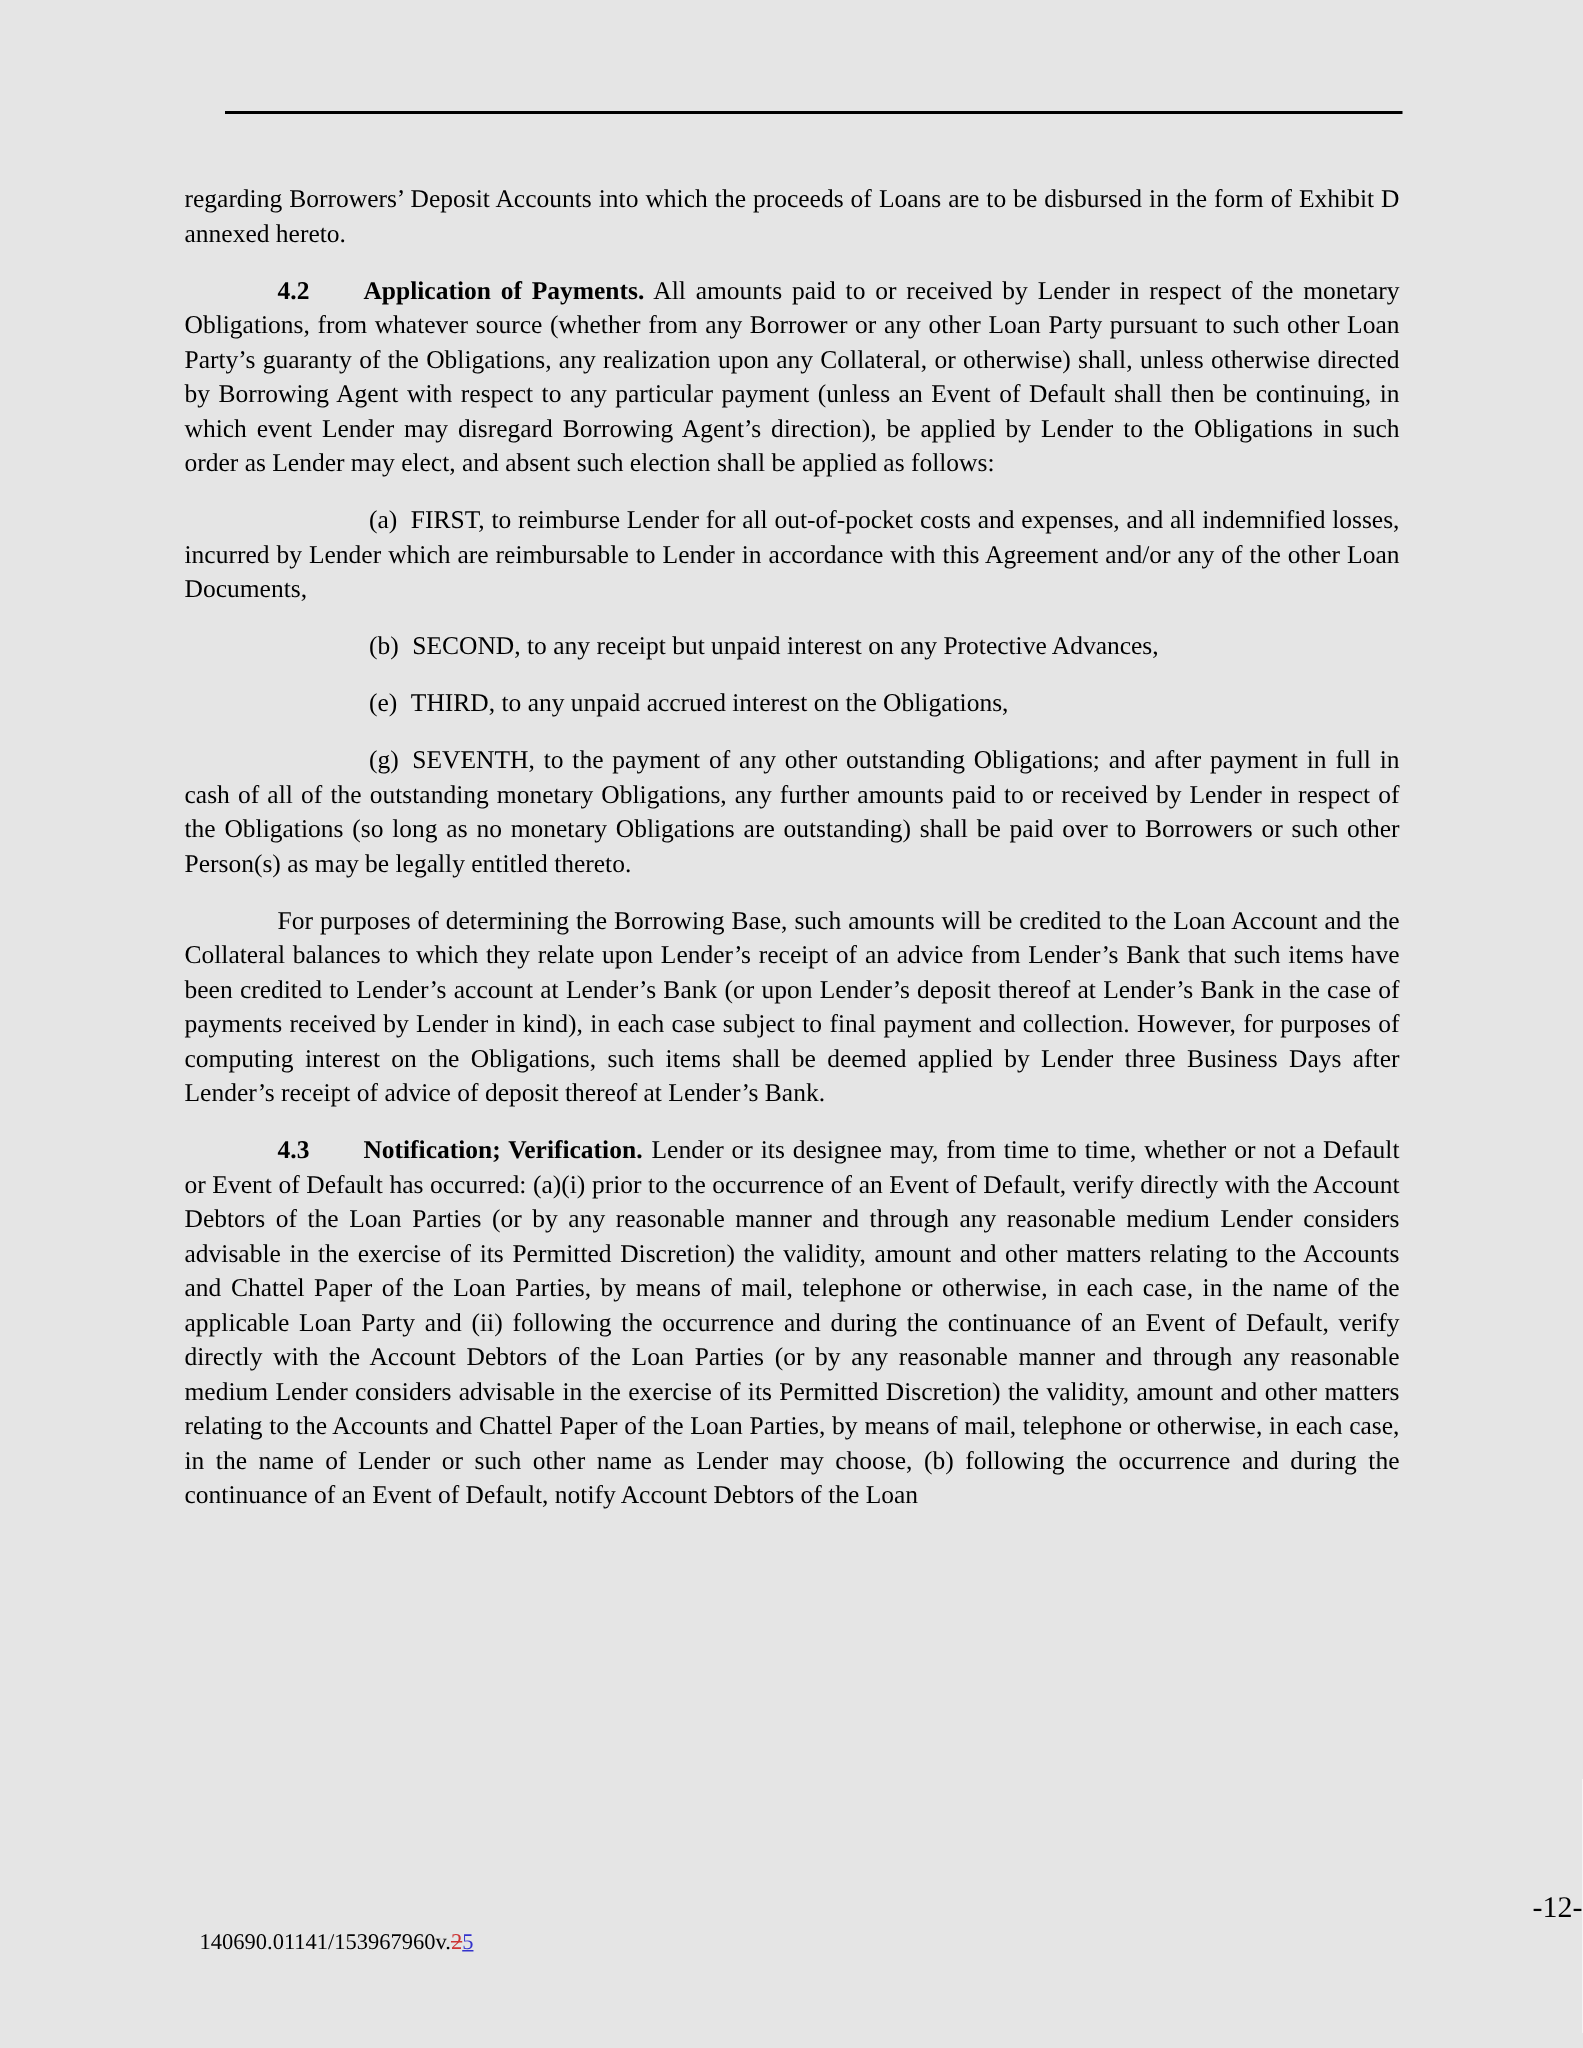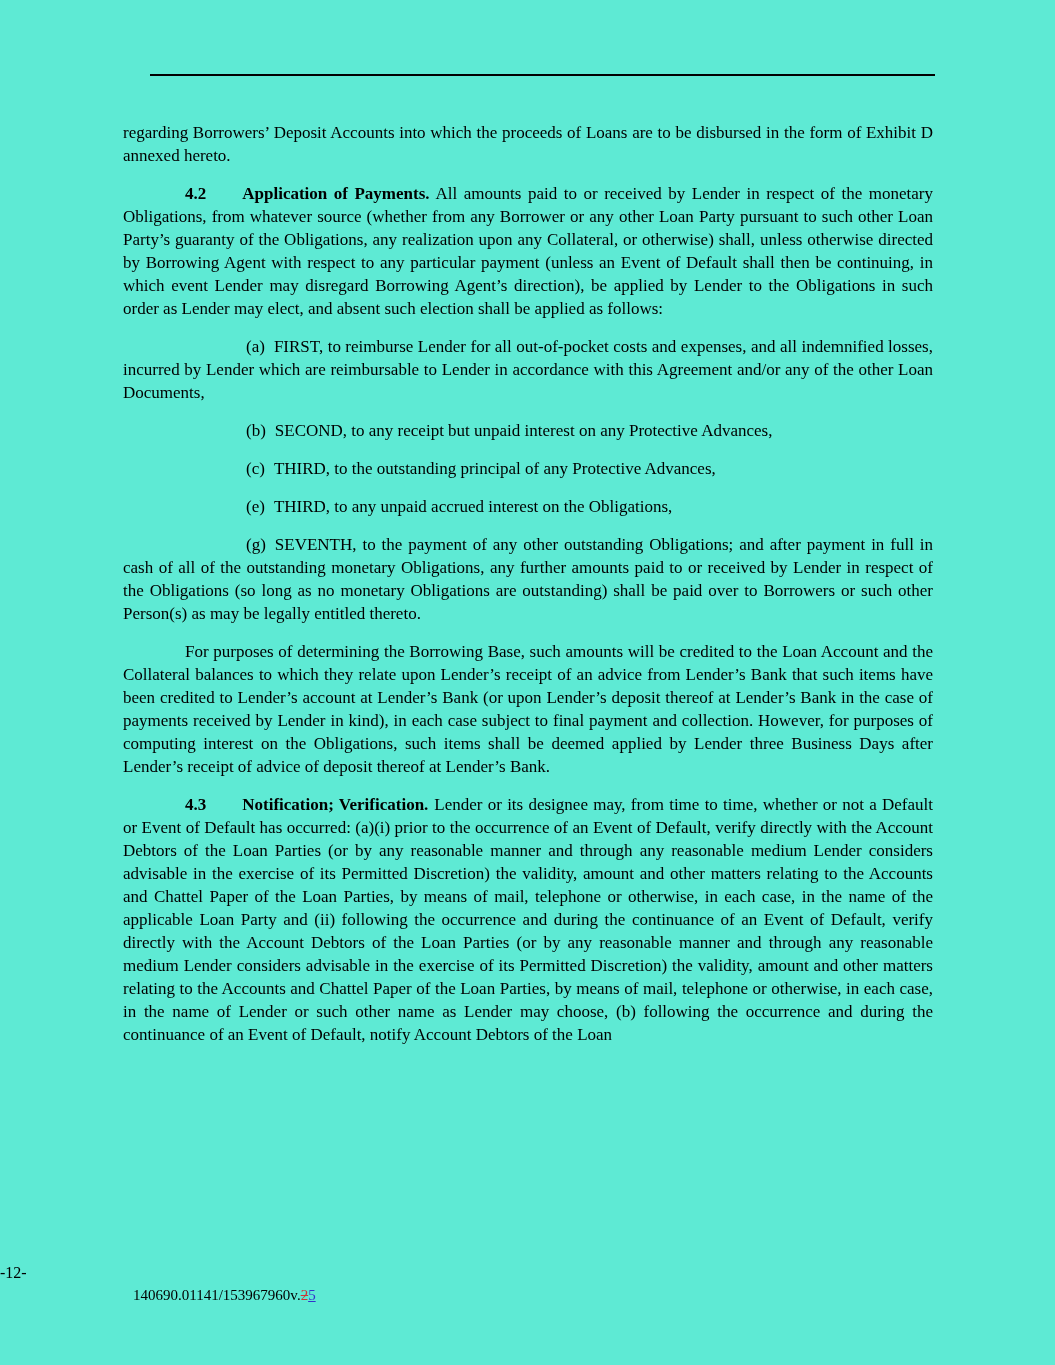--- a/index.html
+++ b/index.html
@@ -4,21 +4,21 @@
 <style>
   html, body {
     margin: 0;
     padding: 0;
     background: #ffffff;
   }
   .page {
     position: relative;
     width: 1055px;
     height: 1365px;
-    background: #5eead4;
+    background: #e5e5e5;
     color: #000000;
     font-family: "Liberation Serif", serif;
     overflow: hidden;
   }
   .header-rule {
     position: absolute;
     left: 150px;
     top: 74px;
     width: 785px;
     height: 2px;
@@ -41,22 +41,22 @@
   .sec-num { font-weight: bold; }
   .tab-gap { display: inline-block; width: 36px; }
   .sec-heading { font-weight: bold; }
   .after-heading { padding-left: 6px; }
   .item-text { padding-left: 9px; }
   .footer-pagenum {
     position: absolute;
     top: 1262px;
     left: 0;
     width: 100%;
-    text-align: left;
-    font-size: 16px;
+    text-align: right;
+    font-size: 20px;
     line-height: 21px;
   }
   .footer-docid {
     position: absolute;
     top: 1286px;
     left: 133px;
     font-size: 15px;
     line-height: 19px;
   }
   .del-text {
@@ -78,21 +78,20 @@
   <div class="body-text">
 
     <p>regarding Borrowers’ Deposit Accounts into which the proceeds of Loans are to be disbursed in the form of Exhibit D annexed hereto.</p>
 
     <p class="ind-half"><span class="sec-num">4.2</span><span class="tab-gap"></span><span class="sec-heading">Application of Payments.</span><span class="after-heading">All amounts paid to or received by Lender in respect of the monetary Obligations, from whatever source (whether from any Borrower or any other Loan Party pursuant to such other Loan Party’s guaranty of the Obligations, any realization upon any Collateral, or otherwise) shall, unless otherwise directed by Borrowing Agent with respect to any particular payment (unless an Event of Default shall then be continuing, in which event Lender may disregard Borrowing Agent’s direction), be applied by Lender to the Obligations in such order as Lender may elect, and absent such election shall be applied as follows:</span></p>
 
     <p class="ind-item"><span>(a)</span><span class="item-text">FIRST, to reimburse Lender for all out-of-pocket costs and expenses, and all indemnified losses, incurred by Lender which are reimbursable to Lender in accordance with this Agreement and/or any of the other Loan Documents,</span></p>
 
     <p class="ind-item"><span>(b)</span><span class="item-text">SECOND, to any receipt but unpaid interest on any Protective Advances,</span></p>
 
-    <p class="ind-item"><span>(c)</span><span class="item-text">THIRD, to the outstanding principal of any Protective Advances,</span></p>
 
 
     <p class="ind-item"><span>(e)</span><span class="item-text">THIRD, to any unpaid accrued interest on the Obligations,</span></p>
 
 
     <p class="ind-item"><span>(g)</span><span class="item-text">SEVENTH, to the payment of any other outstanding Obligations; and after payment in full in cash of all of the outstanding monetary Obligations, any further amounts paid to or received by Lender in respect of the Obligations (so long as no monetary Obligations are outstanding) shall be paid over to Borrowers or such other Person(s) as may be legally entitled thereto.</span></p>
 
     <p class="ind-half">For purposes of determining the Borrowing Base, such amounts will be credited to the Loan Account and the Collateral balances to which they relate upon Lender’s receipt of an advice from Lender’s Bank that such items have been credited to Lender’s account at Lender’s Bank (or upon Lender’s deposit thereof at Lender’s Bank in the case of payments received by Lender in kind), in each case subject to final payment and collection.  However, for purposes of computing interest on the Obligations, such items shall be deemed applied by Lender three Business Days after Lender’s receipt of advice of deposit thereof at Lender’s Bank.</p>
 
     <p class="ind-half"><span class="sec-num">4.3</span><span class="tab-gap"></span><span class="sec-heading">Notification; Verification.</span><span class="after-heading">Lender or its designee may, from time to time, whether or not a Default or Event of Default has occurred:  (a)(i) prior to the occurrence of an Event of Default, verify directly with the Account Debtors of the Loan Parties (or by any reasonable manner and through any reasonable medium Lender considers advisable in the exercise of its Permitted Discretion) the validity, amount and other matters relating to the Accounts and Chattel Paper of the Loan Parties, by means of mail, telephone or otherwise, in each case, in the name of the applicable Loan Party and (ii) following the occurrence and during the continuance of an Event of Default, verify directly with the Account Debtors of the Loan Parties (or by any reasonable manner and through any reasonable medium Lender considers advisable in the exercise of its Permitted Discretion) the validity, amount and other matters relating to the Accounts and Chattel Paper of the Loan Parties, by means of mail, telephone or otherwise, in each case, in the name of Lender or such other name as Lender may choose, (b) following the occurrence and during the continuance of an Event of Default, notify Account Debtors of the Loan</span></p>

